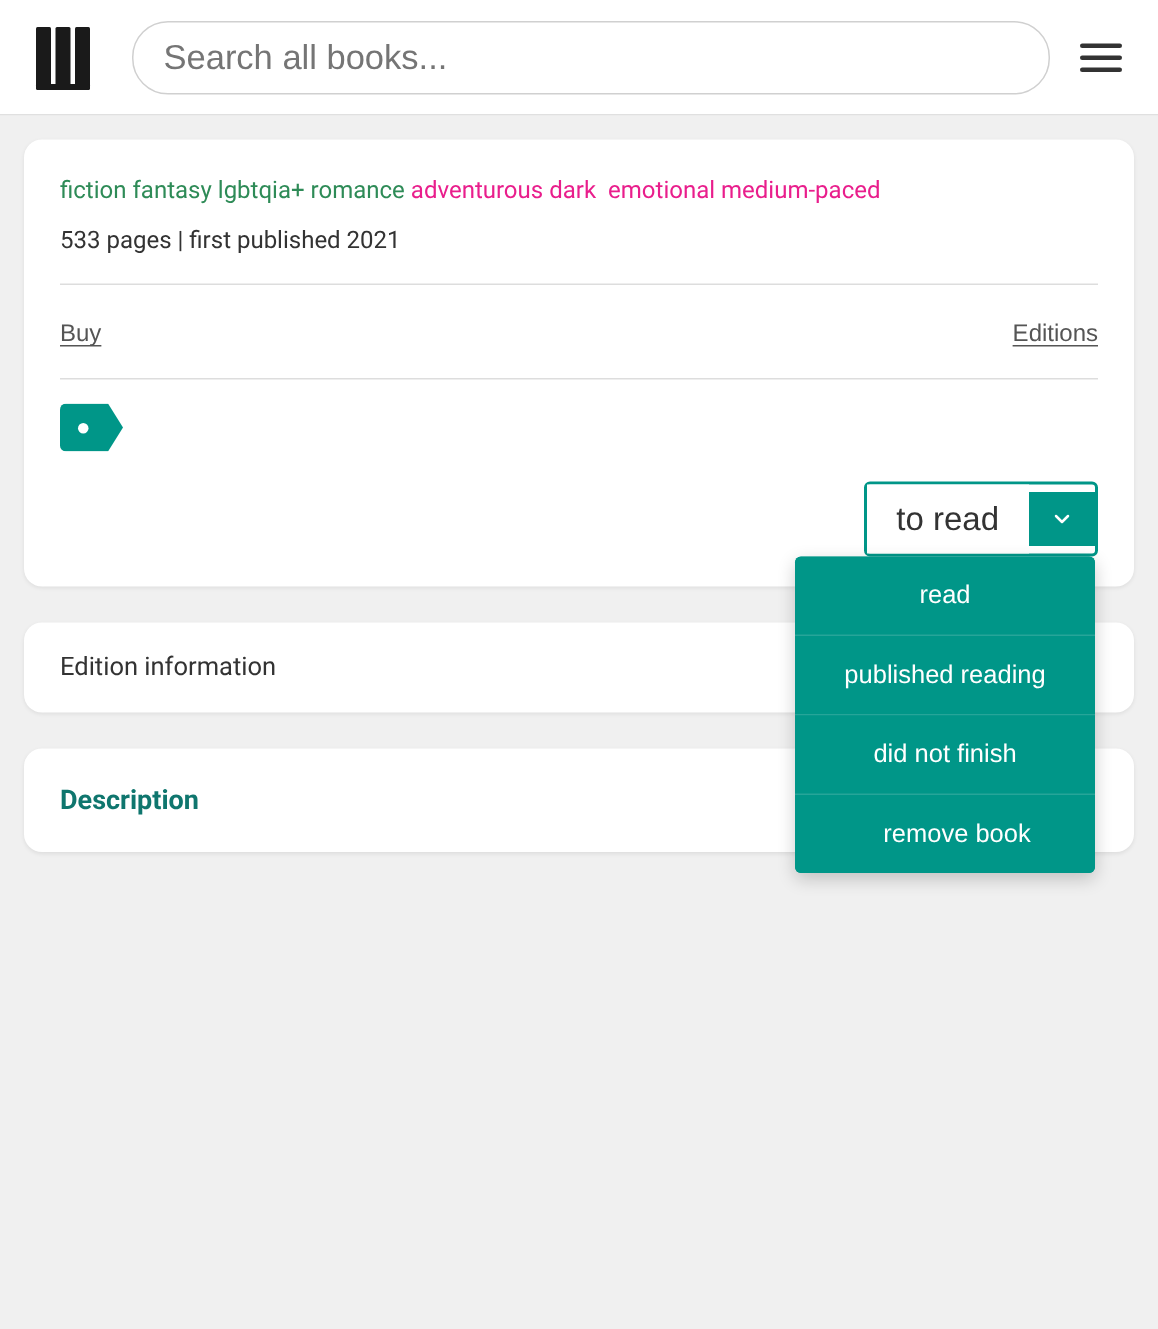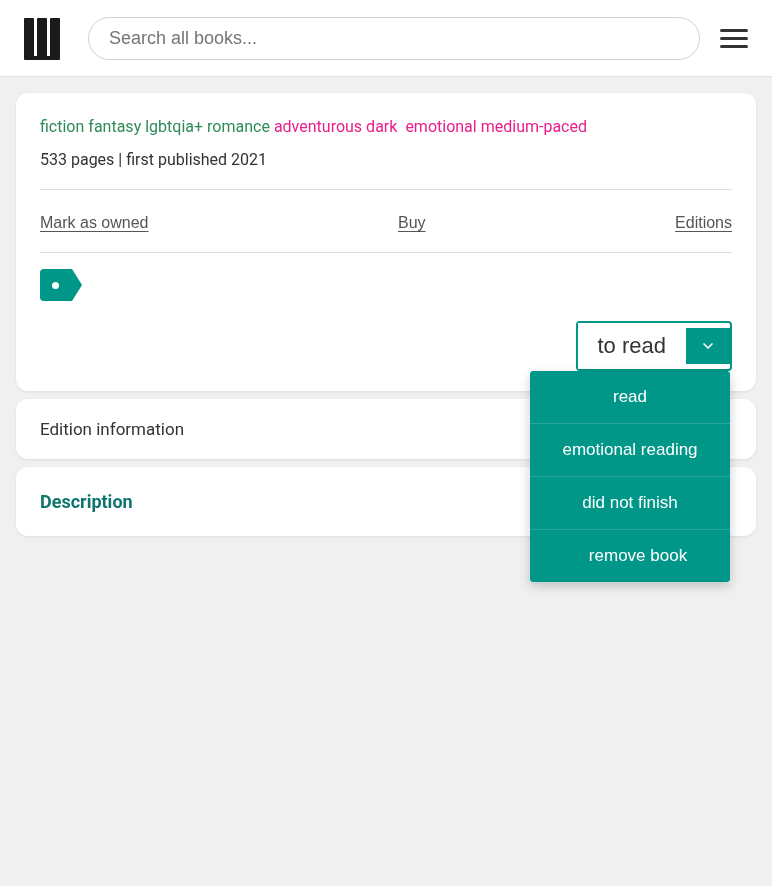--- a/index.html
+++ b/index.html
@@ -32,21 +32,21 @@
     .logo-icon {
       width: 52px;
       height: 52px;
     }
 
     .search-bar {
       flex: 1;
       border: 1.5px solid #d0d0d0;
       border-radius: 24px;
       padding: 10px 20px;
-      font-size: 18px;
+      font-size: 23px;
       color: #888;
       background: #fff;
       outline: none;
     }
 
     .hamburger-btn {
       background: none;
       border: none;
       cursor: pointer;
       display: flex;
@@ -61,21 +61,21 @@
       height: 3px;
       background: #333;
       border-radius: 2px;
     }
 
     
     .main {
       padding: 16px;
       display: flex;
       flex-direction: column;
-      gap: 8px;
+      gap: 24px;
     }
 
     
     .card {
       background: #ffffff;
       border-radius: 12px;
       padding: 24px 24px 20px 24px;
       box-shadow: 0 1px 3px rgba(0,0,0,0.08);
     }
 
@@ -307,21 +307,20 @@
 
     <div class="meta">
       <span>533 pages</span>
       <span>|</span>
       <span>first published 2021</span>
     </div>
 
     <hr class="divider">
 
     <div class="action-row">
-      <button class="action-btn">Mark as owned</button>
       <button class="action-btn">Buy</button>
       <button class="action-btn">Editions</button>
     </div>
 
     <hr class="divider2">
 
     <div class="tag-shape-wrapper">
       <div class="tag-shape">
         <div class="tag-shape-dot"></div>
       </div>
@@ -331,21 +330,21 @@
       <div class="status-btn-wrapper">
         <button class="status-main-btn">to read</button>
         <button class="status-dropdown-btn" aria-label="Expand reading status">
           <svg class="chevron-down" viewBox="0 0 24 24">
             <path d="M6 9l6 6 6-6" stroke="white" stroke-width="2.5" fill="none" stroke-linecap="round" stroke-linejoin="round"></path>
           </svg>
         </button>
 
         <div class="dropdown-menu">
           <button class="dropdown-item">read</button>
-          <button class="dropdown-item">emotional reading</button>
+          <button class="dropdown-item">published reading</button>
           <button class="dropdown-item">did not finish</button>
           <button class="dropdown-item">remove book</button>
         </div>
       </div>
     </div>
 
   </div>
 
   <div class="edition-card">
     <span class="edition-title">Edition information</span>

